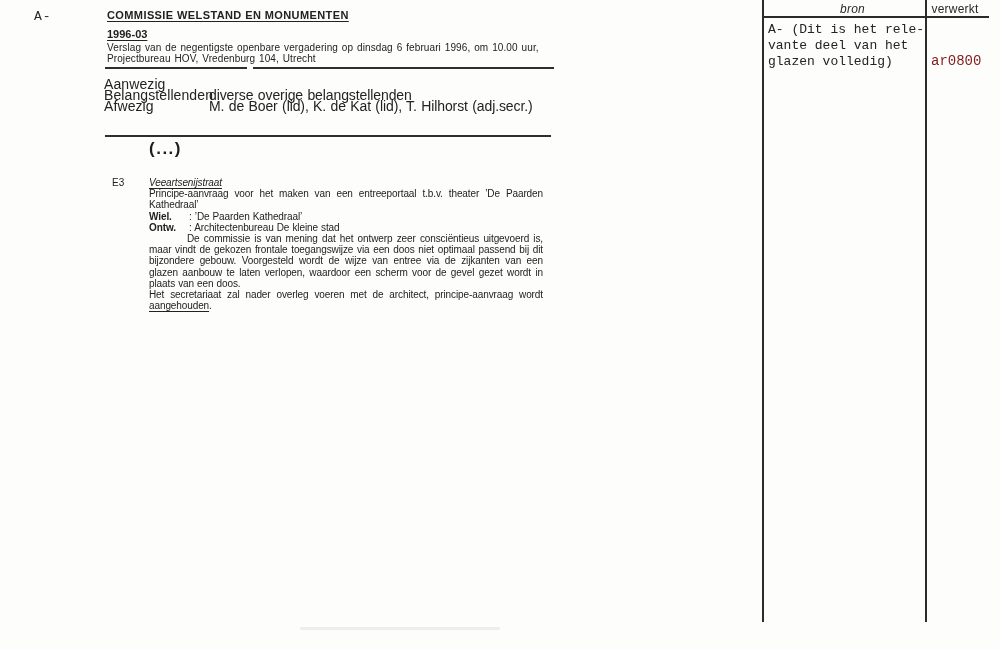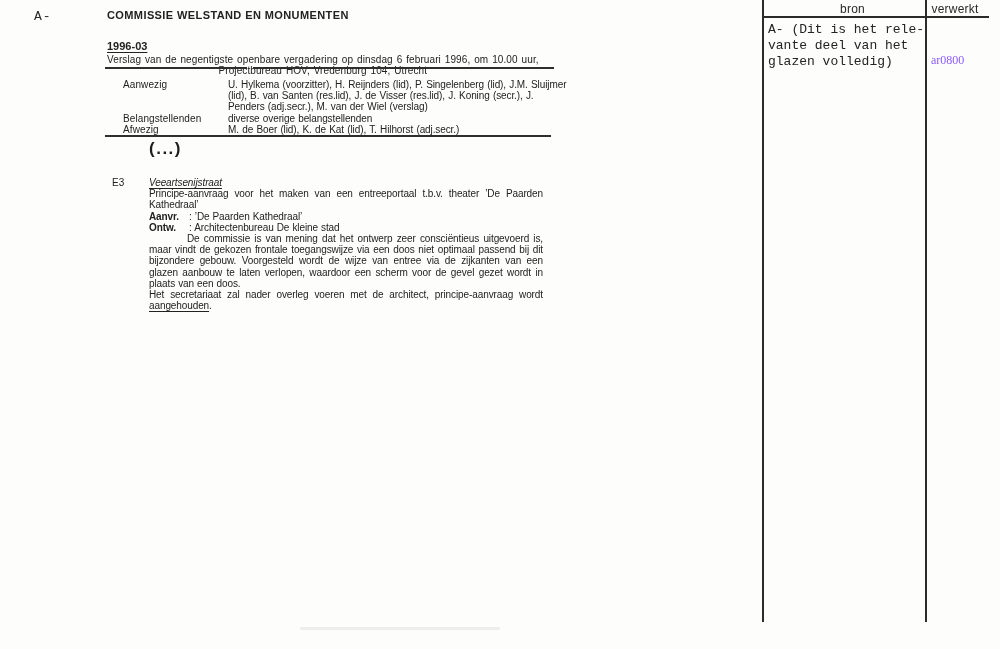--- a/index.html
+++ b/index.html
@@ -24,52 +24,52 @@
     color: #2a2a2a;
     letter-spacing: 1px;
   }
 
   
   .doc-header { position: absolute; left: 107px; top: 9px; }
   .doc-title {
     font-size: 11px;
     font-weight: bold;
     letter-spacing: 0.4px;
+    text-decoration: underline;
     text-underline-offset: 2px;
     line-height: 13px;
   }
   .doc-number {
     font-size: 11px;
     font-weight: bold;
     text-decoration: underline;
     text-underline-offset: 2px;
     line-height: 12px;
-    margin-top: 18px;
+    margin-top: 6px;
   }
   .doc-subtitle {
     font-size: 10px;
     line-height: 11.4px;
     letter-spacing: 0.1px;
     word-spacing: 1px;
     white-space: nowrap;
-    text-align: center;
   }
   .doc-subtitle.first { margin-top: 2px; }
 
   
   .rule { position: absolute; height: 2px; background: #2e2e2e; }
   .rule-top { left: 105px; top: 67px; width: 449px; background: none; display: flex; }
   .rule-top .seg { height: 2px; background: #2e2e2e; }
   .rule-top .seg1 { width: 142px; }
   .rule-top .gap { width: 6px; }
   .rule-top .seg2 { width: 301px; }
   .rule-bottom { left: 105px; top: 135px; width: 446px; }
 
   
-  .attendance { position: absolute; left: 123px; top: 79px; font-size: 10px; line-height: 11.2px; }
+  .attendance { position: absolute; left: 104px; top: 79px; font-size: 14px; line-height: 11.2px; }
   .att-row { display: flex; }
   .att-label { width: 105px; flex: 0 0 105px; letter-spacing: 0.1px; }
   .att-value { width: 345px; letter-spacing: -0.1px; word-spacing: 0.6px; }
 
   
   .omission {
     position: absolute;
     left: 149px; top: 139px;
     font-size: 17px;
     font-weight: bold;
@@ -94,37 +94,37 @@
   .vline-mid { left: 925px; }
   .sb-rule { position: absolute; left: 762px; top: 16px; width: 227px; height: 2px; background: #2b2b2b; }
   .sb-head {
     position: absolute;
     top: 2px;
     font-size: 12px;
     color: #2a2a2a;
     text-align: center;
     letter-spacing: 0.2px;
   }
-  .sb-head-bron { left: 764px; width: 177px; }
+  .sb-head-bron { left: 764px; width: 177px; font-style: italic; }
   .sb-head-verwerkt { left: 927px; width: 56px; }
   .sb-note {
     position: absolute;
     left: 768px; top: 22px;
     font-family: "Liberation Mono", "DejaVu Sans Mono", monospace;
     font-size: 13px;
     line-height: 16px;
     color: #242424;
     white-space: nowrap;
   }
   .sb-code {
     position: absolute;
     left: 931px; top: 53px;
-    font-family: Liberation Serif, serif;
-    font-size: 12px;
-    color: #8b5cf6;
+    font-family: Liberation Mono, monospace;
+    font-size: 14px;
+    color: #7f1d1d;
   }
 
   
   .scan-smudge {
     position: absolute;
     left: 300px; top: 627px;
     width: 200px; height: 3px;
     background: #ededea;
     border-radius: 2px;
   }
@@ -145,21 +145,20 @@
 
   <div class="rule-top" style="position:absolute;">
     <span class="seg seg1"></span>
     <span class="gap"></span>
     <span class="seg seg2"></span>
   </div>
 
   <div class="attendance">
     <div class="att-row">
       <div class="att-label">Aanwezig</div>
-      <div class="att-value">U. Hylkema (voorzitter), H. Reijnders (lid), P. Singelenberg (lid), J.M. Sluijmer (lid), B. van Santen (res.lid), J. de Visser (res.lid), J. Koning (secr.), J. Penders (adj.secr.), M. van der Wiel (verslag)</div>
     </div>
     <div class="att-row">
       <div class="att-label">Belangstellenden</div>
       <div class="att-value">diverse overige belangstellenden</div>
     </div>
     <div class="att-row">
       <div class="att-label">Afwezig</div>
       <div class="att-value">M. de Boer (lid), K. de Kat (lid), T. Hilhorst (adj.secr.)</div>
     </div>
   </div>
@@ -167,21 +166,21 @@
   <div class="rule rule-bottom"></div>
 
   <div class="omission">(...)</div>
 
   <div class="agenda-item">
     <div class="item-code">E3</div>
     <div class="item-body">
       <div class="item-heading">Veeartsenijstraat</div>
       <p class="para">Principe-aanvraag voor het maken van een entreeportaal t.b.v. theater ’De Paarden Kathedraal’</p>
       <div class="kv-row">
-        <span class="kv-label">Aanvr.</span>
+        <span class="kv-label">Wiel.</span>
         <span>: ’De Paarden Kathedraal’</span>
       </div>
       <div class="kv-row">
         <span class="kv-label">Ontw.</span>
         <span>: Architectenbureau De kleine stad</span>
       </div>
       <p class="para indent">De commissie is van mening dat het ontwerp zeer consciëntieus uitgevoerd is, maar vindt de gekozen frontale toegangswijze via een doos niet optimaal passend bij dit bijzondere gebouw. Voorgesteld wordt de wijze van entree via de zijkanten van een glazen aanbouw te laten verlopen, waardoor een scherm voor de gevel gezet wordt in plaats van een doos.</p>
       <p class="para"><span>Het secretariaat zal nader overleg voeren met de architect, principe-aanvraag wordt </span><span class="underlined">aangehouden</span><span>.</span></p>
     </div>
   </div>

